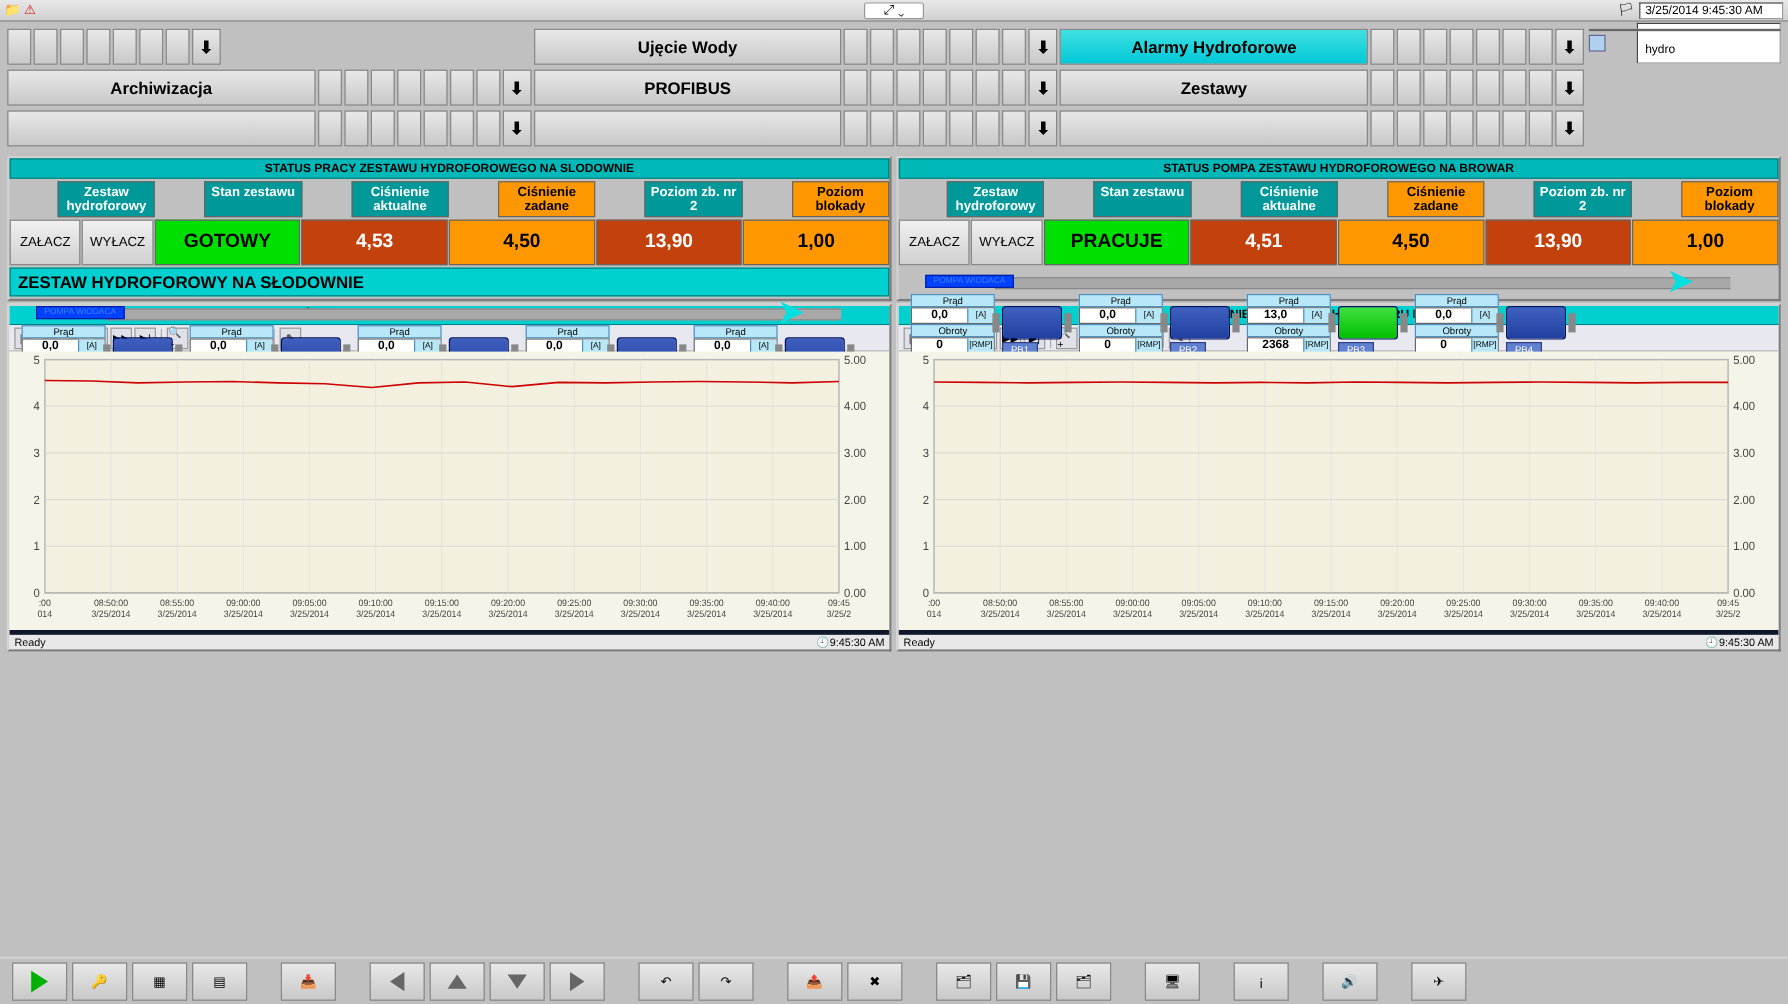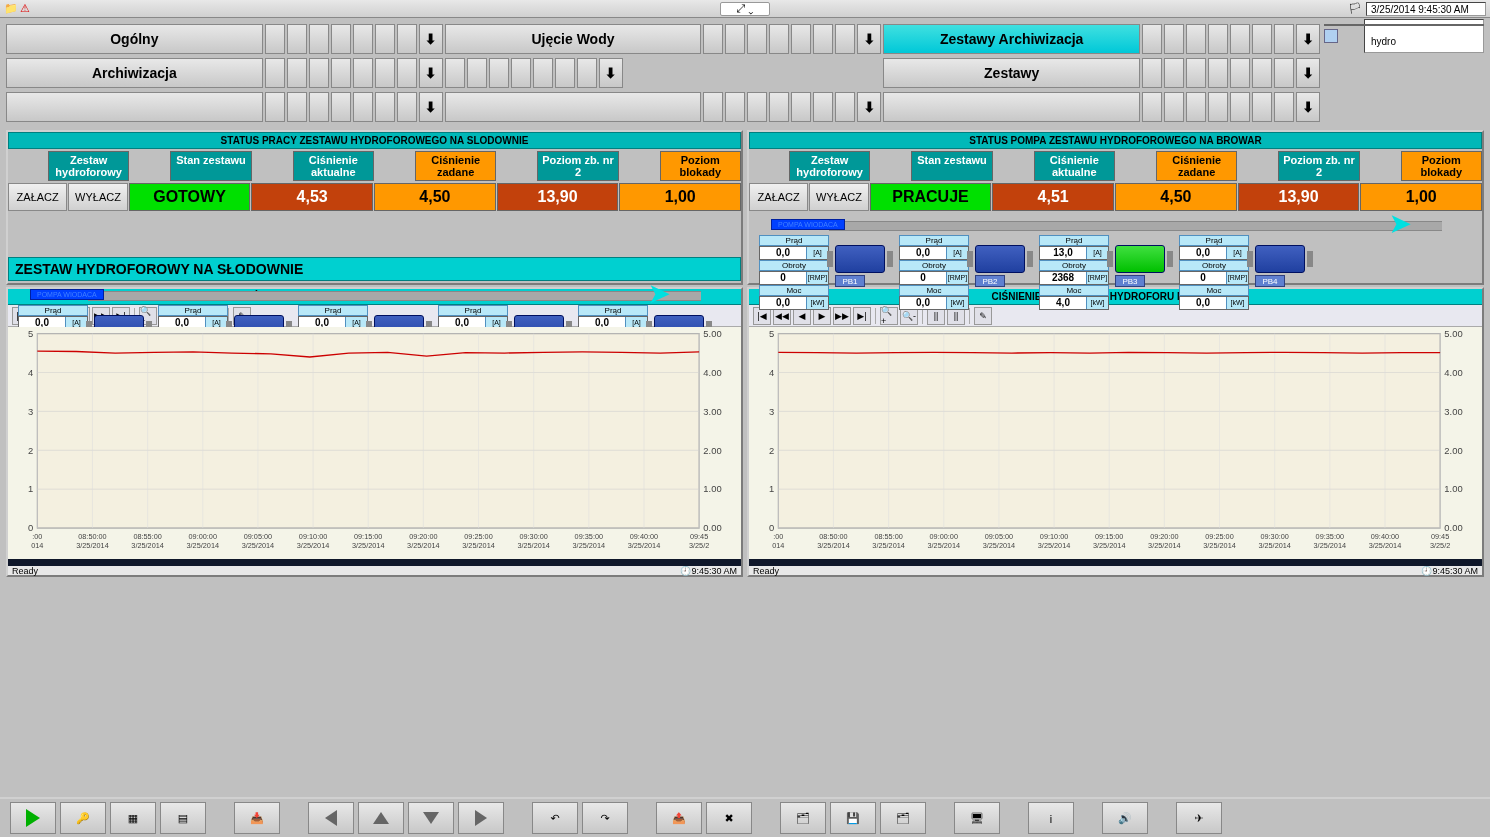--- a/index.html
+++ b/index.html
@@ -28,30 +28,30 @@
 .hydro-label { background: #fff; border: 1px inset #999; padding: 16px 6px; font-size: 10px; height: 14px; line-height: 12px; margin-left: auto; width: 120px; }
 
 
 .main { display: flex; gap: 4px; padding: 2px 6px; }
 .panel { flex: 1; display: flex; flex-direction: column; gap: 2px; border: 2px outset #d0d0d0; background: #c0c0c0; }
 .status-title { background: #00b8b8; color: #000; font-size: 10px; font-weight: bold; text-align: center; padding: 2px; border: 1px solid #008080; }
 .status-grid { display: flex; gap: 1px; }
 .status-cell { flex: 1; text-align: center; font-weight: bold; font-size: 11px; padding: 2px 0; border: 1px solid #666; margin-left: 40px; }
 .hdr-teal { background: #009898; color: #fff; }
 .hdr-orange { background: #ff9800; color: #000; }
-.val-row { display: flex; gap: 1px; height: 28px; }
+.val-row { display: flex; gap: 1px; height: 38px; }
 .val-cell { flex: 1; display: flex; align-items: center; justify-content: center; font-weight: bold; font-size: 16px; border: 1px solid #666; background: #e0e0e0; }
 .btn-cell { flex: 1; display: flex; gap: 1px; }
 .btn-half { flex: 1; background: linear-gradient(#f0f0f0,#d0d0d0); border: 1px solid #888; display: flex; align-items: center; justify-content: center; font-size: 11px; cursor: pointer; }
 .val-green { background: #00e000; color: #000; }
 .val-teal { background: #c2410c; color: #fff; }
 .val-orange { background: #ff9800; color: #000; }
 
 
-.mimic-title { background: #00d0d0; font-weight: bold; font-size: 14px; padding: 3px 6px; border: 1px solid #008080; margin-top: 44px; }
+.mimic-title { background: #00d0d0; font-weight: bold; font-size: 14px; padding: 3px 6px; border: 1px solid #008080; }
 .mimic-body { flex: 1; position: relative; background: #c0c0c0; height: 230px; }
 .pump-row { position: absolute; top: 22px; left: 10px; right: 10px; display: flex; gap: 10px; }
 .pump { display: flex; gap: 2px; align-items: flex-start; }
 .pump-vals { display: flex; flex-direction: column; gap: 0; width: 70px; }
 .pv-lbl { background: #b8e8f8; border: 1px solid #5090c0; font-size: 8px; text-align: center; height: 11px; line-height: 10px; }
 .pv-val { display: flex; background: #fff; border: 1px solid #666; height: 14px; }
 .pv-num { flex: 1; text-align: center; font-size: 10px; font-weight: bold; line-height: 12px; }
 .pv-unit { width: 22px; background: #b8e8f8; border-left: 1px solid #5090c0; font-size: 7px; text-align: center; line-height: 12px; }
 .pump-gfx { width: 58px; height: 52px; position: relative; }
 .pump-body { position: absolute; top: 10px; left: 4px; width: 50px; height: 28px; background: linear-gradient(#4060c0,#2040a0); border: 1px solid #001060; border-radius: 3px; }
@@ -70,21 +70,21 @@
 
 
 .charts { display: flex; gap: 4px; padding: 0 6px 4px; }
 .chart-panel { flex: 1; border: 2px outset #d0d0d0; background: #fff; display: flex; flex-direction: column; height: 290px; }
 .chart-title { background: #00d0d0; font-size: 10px; font-weight: bold; text-align: center; padding: 2px; border-bottom: 1px solid #008080; }
 .chart-tools { height: 22px; background: #e8e8f0; border-bottom: 1px solid #aaa; display: flex; align-items: center; gap: 2px; padding: 0 4px; }
 .ct-btn { width: 18px; height: 18px; background: #e0e0e8; border: 1px solid #999; display: flex; align-items: center; justify-content: center; font-size: 9px; cursor: pointer; }
 .ct-sep { width: 1px; height: 16px; background: #aaa; margin: 0 2px; }
 .chart-body { flex: 1; position: relative; background: #f4f4e8; }
 .chart-svg { width: 100%; height: 100%; }
-.chart-status { height: 16px; background: #e8e8e8; border-top: 7px solid #0f172a; display: flex; align-items: center; padding: 0 4px; font-size: 9px; }
+.chart-status { height: 16px; background: #e8e8e8; border-top: 4px solid #0f172a; display: flex; align-items: center; padding: 0 4px; font-size: 9px; }
 .chart-status .spacer { flex: 1; }
 
 
 .bottom-bar { position: absolute; bottom: 0; left: 0; right: 0; height: 40px; background: #c0c0c0; border-top: 2px outset #d0d0d0; display: flex; align-items: center; gap: 4px; padding: 0 10px; }
 .bb-btn { width: 46px; height: 32px; background: linear-gradient(#e8e8e8,#c8c8c8); border: 1px solid #888; display: flex; align-items: center; justify-content: center; cursor: pointer; }
 .bb-gap { width: 20px; }
 
 
 .tri-play { width: 0; height: 0; border-left: 14px solid #00b000; border-top: 9px solid transparent; border-bottom: 9px solid transparent; }
 .arrow-shape { width: 0; height: 0; border-top: 8px solid transparent; border-bottom: 8px solid transparent; }
@@ -105,21 +105,20 @@
   <div class="right">
     <span>🏳</span>
     <div class="ts-box">3/25/2014 9:45:30 AM</div>
   </div>
 </div>
 
 <div class="nav-area">
   <div style="flex:1; display:flex; flex-direction:column; gap:4px">
     <div id="nav-row-0" class="nav-row">
         <div style="flex: 1 1 0%; display: flex; gap: 2px;">
-      <div class="nav-btn nav-main ">Ogólny</div>
       <div class="nav-btn nav-small"></div>
           <div class="nav-btn nav-small"></div>
           <div class="nav-btn nav-small"></div>
           <div class="nav-btn nav-small"></div>
           <div class="nav-btn nav-small"></div>
           <div class="nav-btn nav-small"></div>
           <div class="nav-btn nav-small"></div>
       <div class="nav-btn nav-arrow">⬇</div>
         </div>
         <div style="flex: 1 1 0%; display: flex; gap: 2px;">
@@ -127,21 +126,21 @@
       <div class="nav-btn nav-small"></div>
           <div class="nav-btn nav-small"></div>
           <div class="nav-btn nav-small"></div>
           <div class="nav-btn nav-small"></div>
           <div class="nav-btn nav-small"></div>
           <div class="nav-btn nav-small"></div>
           <div class="nav-btn nav-small"></div>
       <div class="nav-btn nav-arrow">⬇</div>
         </div>
         <div style="flex: 1 1 0%; display: flex; gap: 2px;">
-      <div class="nav-btn nav-main nav-active">Zestawy Archiwizacja</div>
+      <div class="nav-btn nav-main nav-active">Alarmy Hydroforowe</div>
       <div class="nav-btn nav-small"></div>
           <div class="nav-btn nav-small"></div>
           <div class="nav-btn nav-small"></div>
           <div class="nav-btn nav-small"></div>
           <div class="nav-btn nav-small"></div>
           <div class="nav-btn nav-small"></div>
           <div class="nav-btn nav-small"></div>
       <div class="nav-btn nav-arrow">⬇</div>
         </div>
       </div>
@@ -151,20 +150,21 @@
       <div class="nav-btn nav-small"></div>
           <div class="nav-btn nav-small"></div>
           <div class="nav-btn nav-small"></div>
           <div class="nav-btn nav-small"></div>
           <div class="nav-btn nav-small"></div>
           <div class="nav-btn nav-small"></div>
           <div class="nav-btn nav-small"></div>
       <div class="nav-btn nav-arrow">⬇</div>
         </div>
         <div style="flex: 1 1 0%; display: flex; gap: 2px;">
+      <div class="nav-btn nav-main ">PROFIBUS</div>
       <div class="nav-btn nav-small"></div>
           <div class="nav-btn nav-small"></div>
           <div class="nav-btn nav-small"></div>
           <div class="nav-btn nav-small"></div>
           <div class="nav-btn nav-small"></div>
           <div class="nav-btn nav-small"></div>
           <div class="nav-btn nav-small"></div>
       <div class="nav-btn nav-arrow">⬇</div>
         </div>
         <div style="flex: 1 1 0%; display: flex; gap: 2px;">

